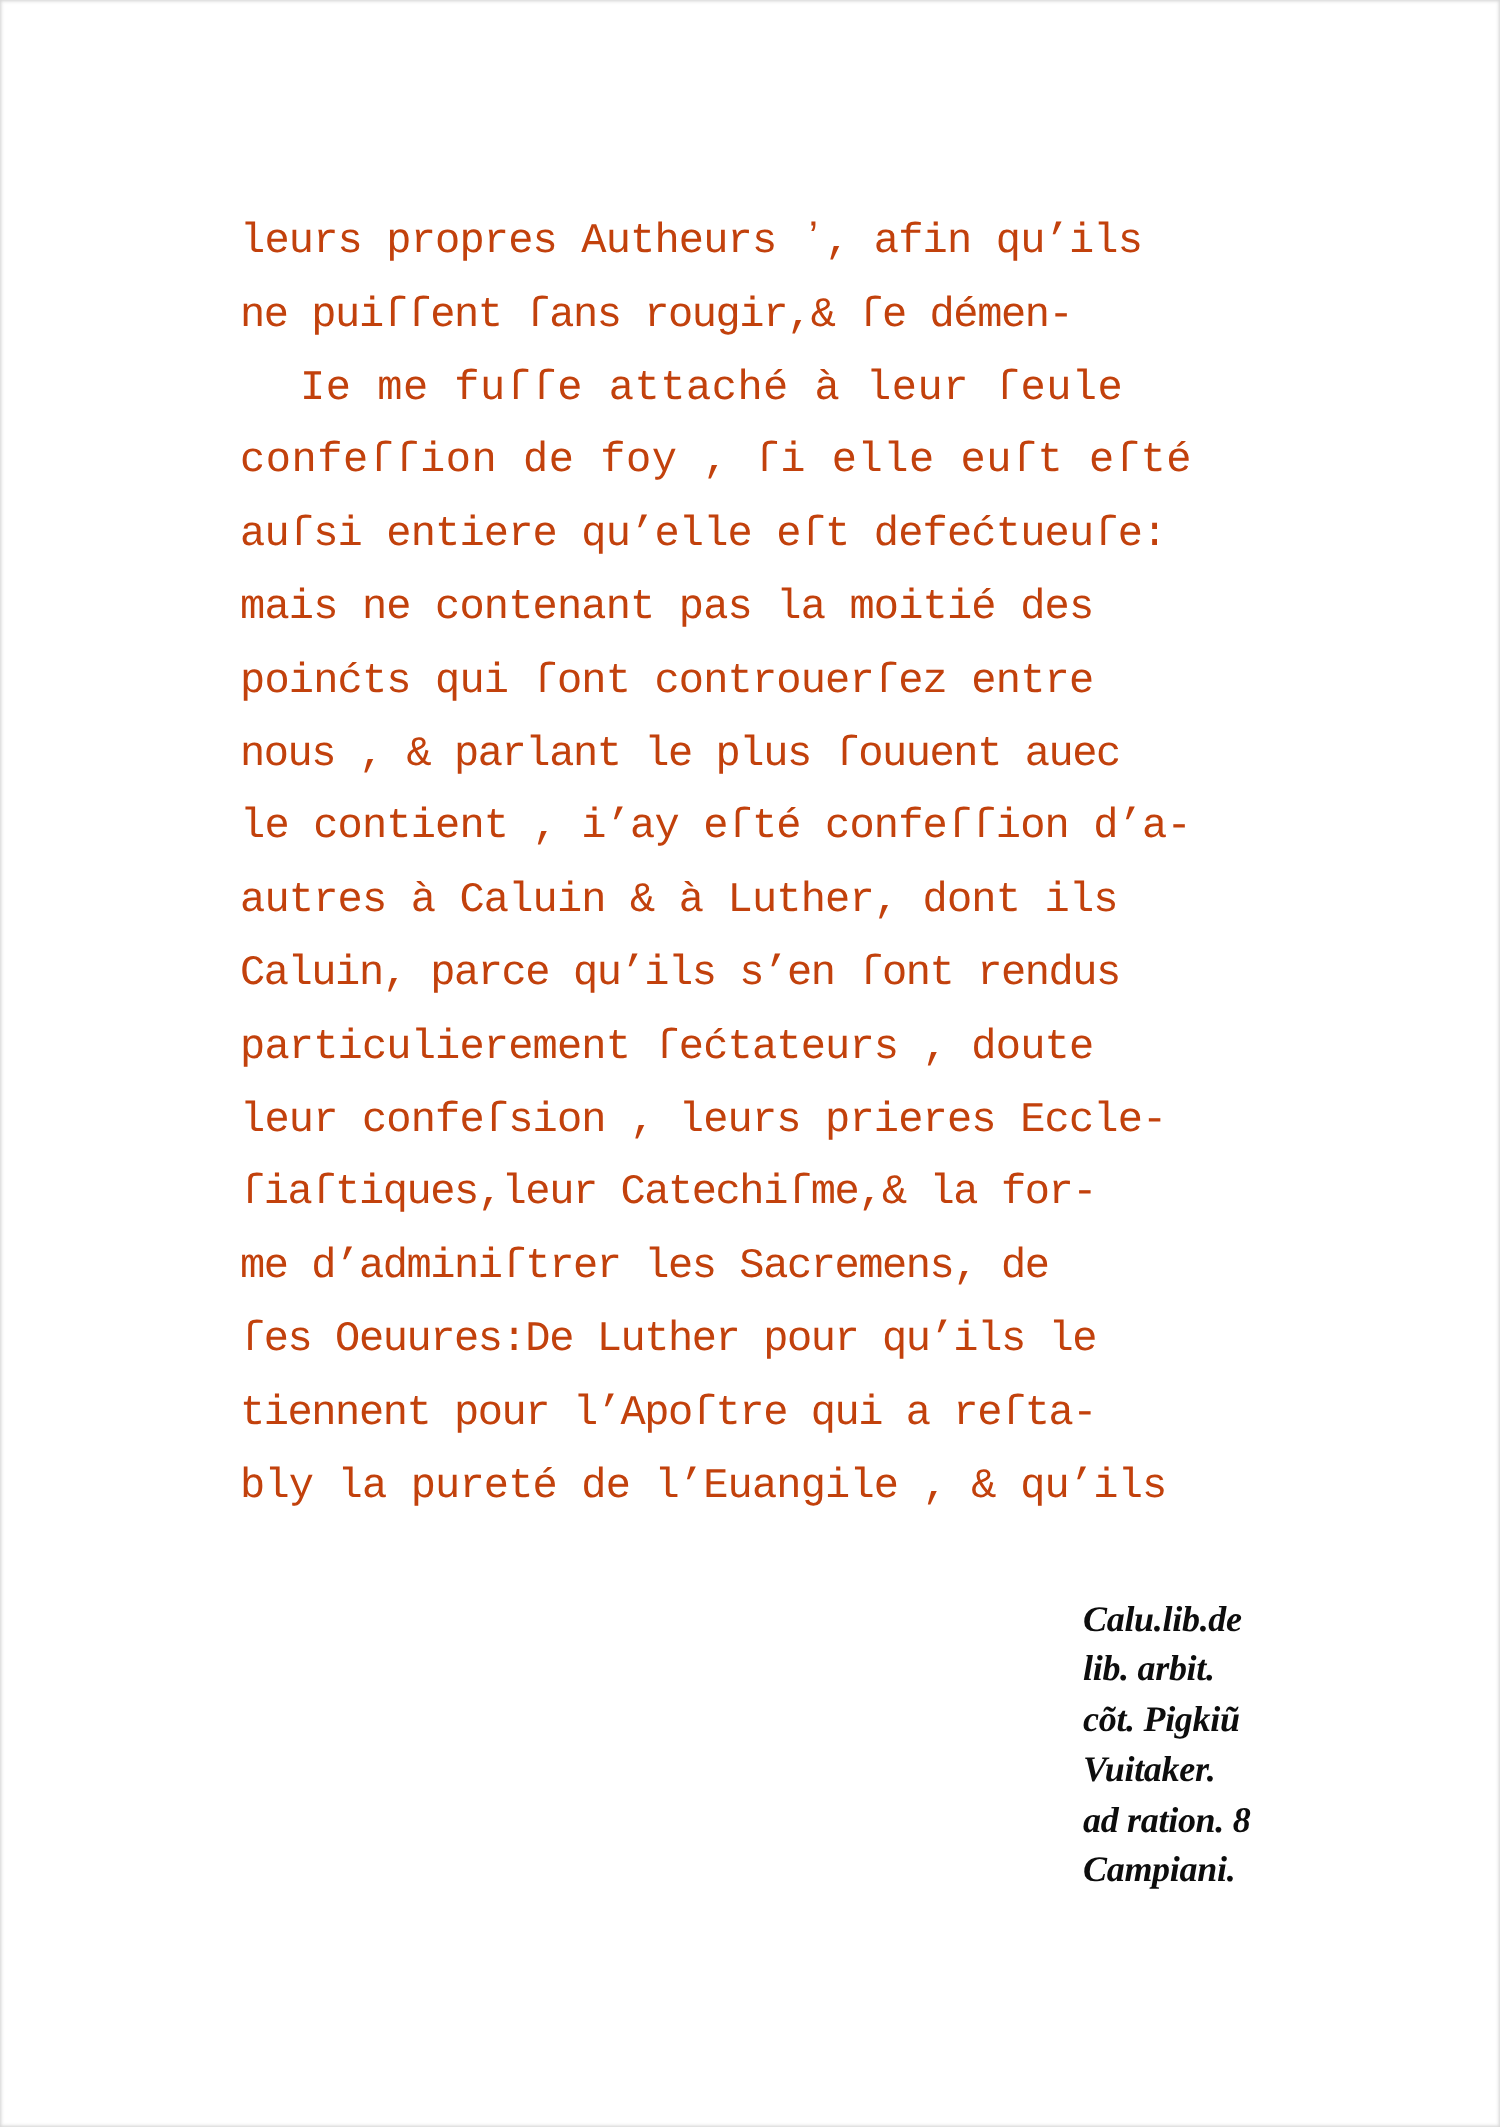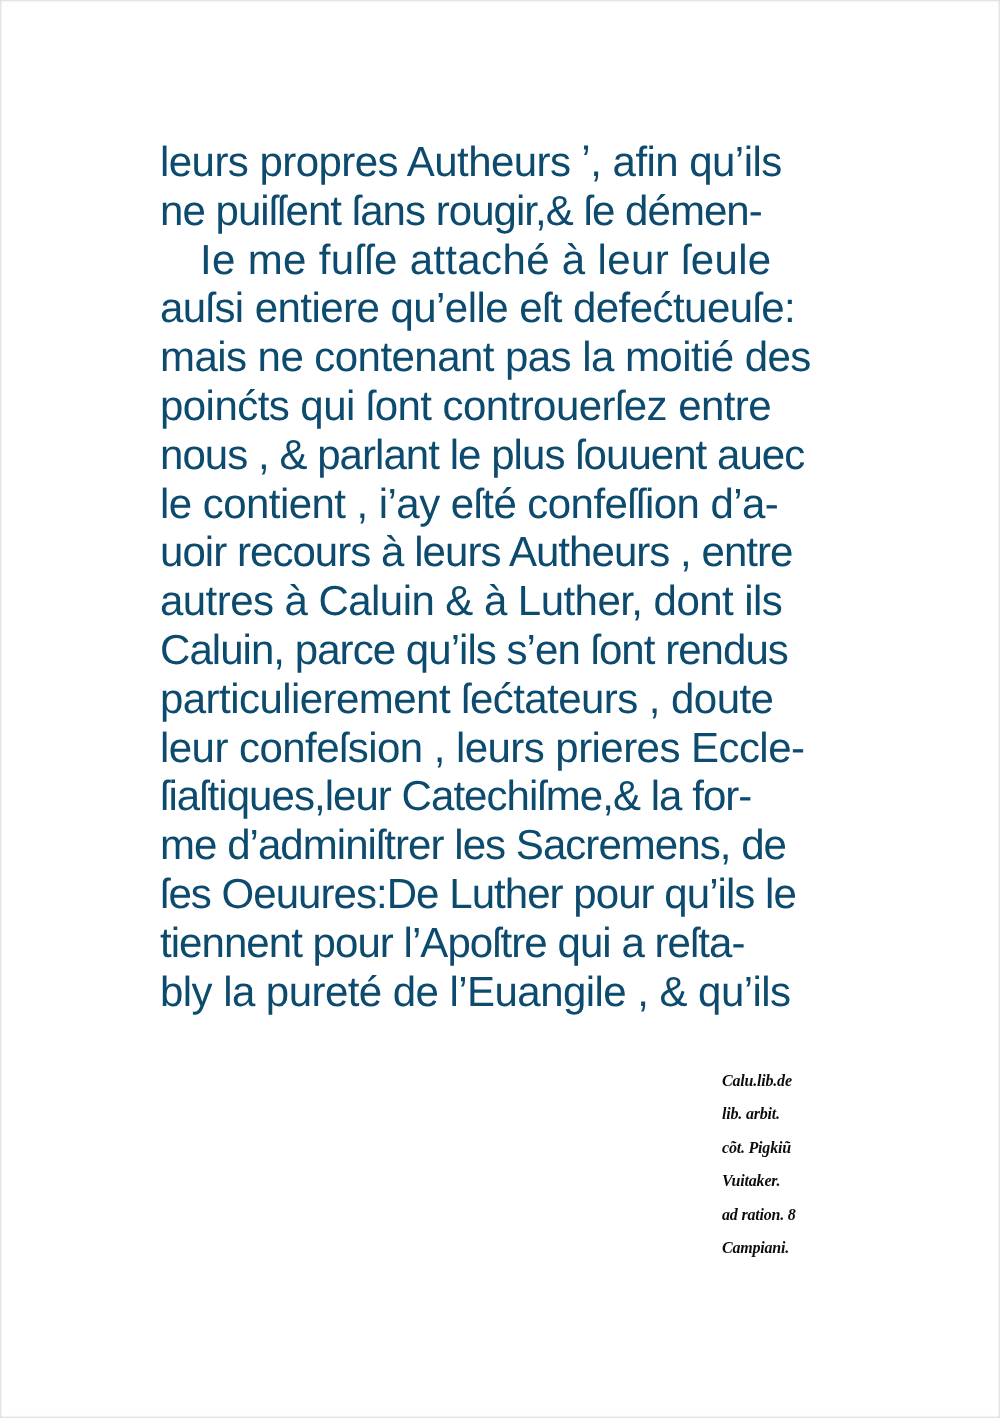--- a/index.html
+++ b/index.html
@@ -28,24 +28,24 @@
   }
 
   #text-block {
     position: absolute;
     left: 160px;
     top: 138px;
     width: 560px;
   }
 
   .line {
-    font-family: Liberation Sans, sans-serif;
-    font-size: 42px;
+    font-family: Liberation Mono, monospace;
+    font-size: 28px;
     line-height: 48.8px;
-    color: #0c4a6e;
+    color: #c2410c;
     white-space: pre;
     letter-spacing: -0.1px;
     font-weight: 400;
     -webkit-font-smoothing: none;
     text-rendering: geometricPrecision;
   }
   .line.indent {
     text-indent: 40px;
   }
   .line.tight {
@@ -61,47 +61,47 @@
   #margin-note {
     position: absolute;
     left: 722px;
     top: 1064px;
     width: 150px;
   }
   .mnote-line {
     font-family: "Liberation Serif", "DejaVu Serif", serif;
     font-style: italic;
     font-weight: 700;
-    font-size: 16px;
+    font-size: 24px;
     line-height: 33.4px;
     color: #0d0d0d;
     white-space: pre;
     letter-spacing: -0.2px;
   }
 </style>
 </head>
 <body>
 
 <div id="page">
 
   <div id="text-block">
 
     <div>
       <div class="line tight">leurs propres Autheurs ʼ, afin qu’ils</div>
       <div class="line tighter">ne puiſſent ſans rougir,&amp; ſe démen-</div>
     </div>
 
     <div>
       <div class="line indent loose">Ie me fuſſe attaché à leur ſeule</div>
+      <div class="line loose">confeſſion de foy , ſi elle euſt eſté</div>
       <div class="line tight">auſsi entiere qu’elle eſt defećtueuſe:</div>
       <div class="line tight">mais ne contenant pas la moitié des</div>
       <div class="line tight">poinćts qui ſont controuerſez entre</div>
       <div class="line tighter">nous , &amp; parlant le plus ſouuent auec</div>
       <div class="line tight">le contient , i’ay eſté confeſſion d’a-</div>
-      <div class="line tighter">uoir recours à leurs Autheurs , entre</div>
       <div class="line tight">autres à Caluin &amp; à Luther, dont ils</div>
       <div class="line tighter">Caluin, parce qu’ils s’en ſont rendus</div>
       <div class="line tight">particulierement ſećtateurs , doute</div>
       <div class="line tight">leur confeſsion , leurs prieres Eccle-</div>
       <div class="line tighter">ſiaſtiques,leur Catechiſme,&amp; la for-</div>
       <div class="line tighter">me d’adminiſtrer les Sacremens, de</div>
       <div class="line tighter">ſes Oeuures:De Luther pour qu’ils le</div>
       <div class="line tighter">tiennent pour l’Apoſtre qui a reſta-</div>
       <div class="line tight">bly la pureté de l’Euangile , &amp; qu’ils</div>
     </div>

